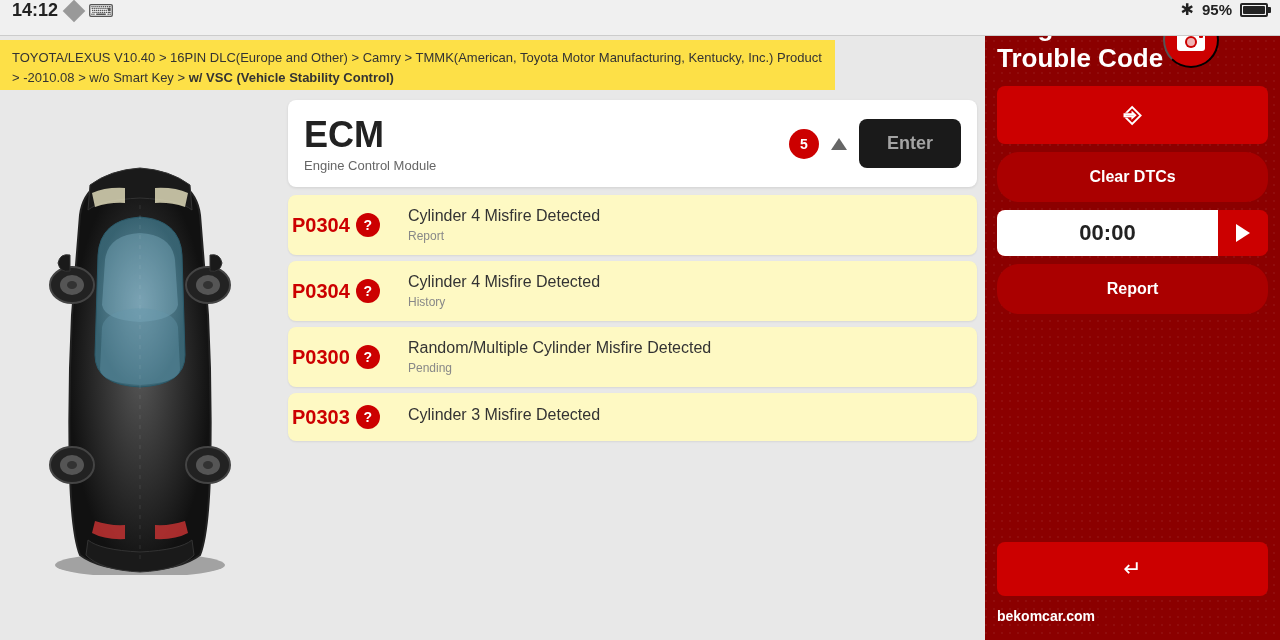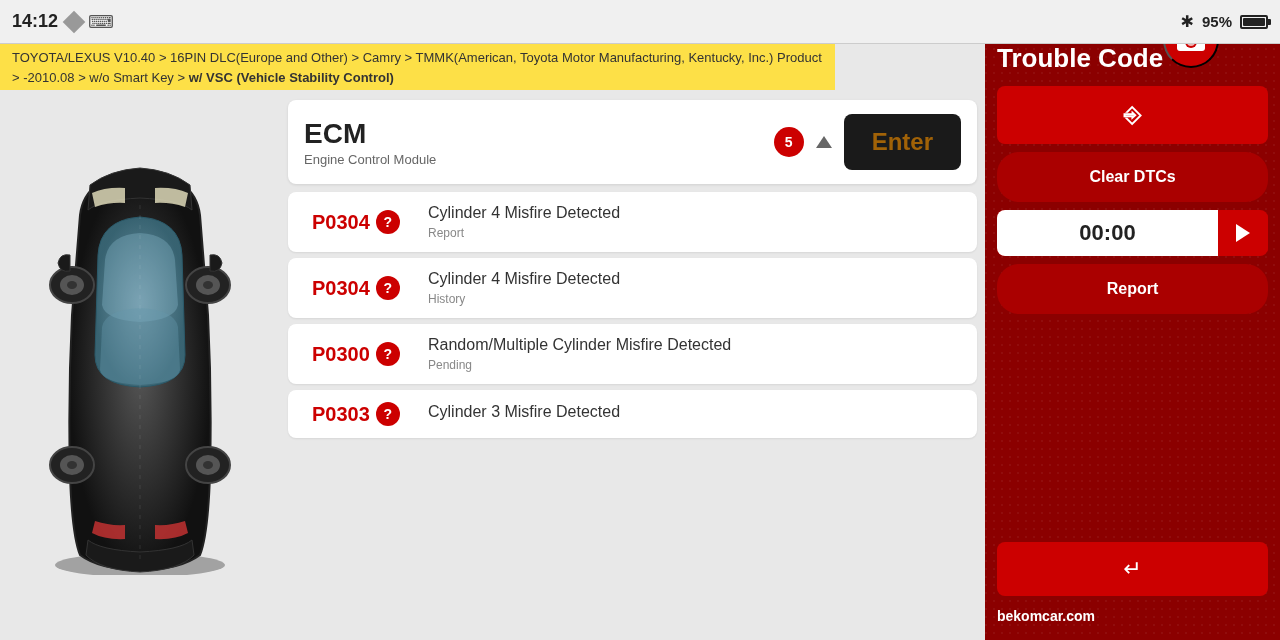--- a/index.html
+++ b/index.html
@@ -9,24 +9,24 @@
       background: #e8e8e8;
       font-family: 'Arial', sans-serif;
       overflow: hidden;
       position: relative;
     }
 
     
     .status-bar {
       position: absolute;
       top: 0; left: 0; right: 0;
-      height: 44px;
+      height: 36px;
       background: #f0f0f0;
       display: flex;
-      align-items: center;
+      align-items: flex-start;
       padding: 0 12px;
       z-index: 10;
       border-bottom: 1px solid #ccc;
     }
     .status-time {
       font-size: 18px;
       font-weight: bold;
       color: #222;
     }
     .status-icons {
@@ -122,21 +122,21 @@
       margin-bottom: 8px;
       display: flex;
       align-items: center;
       gap: 12px;
       box-shadow: 0 1px 3px rgba(0,0,0,0.1);
     }
     .ecm-title-group {
       flex: 1;
     }
     .ecm-title {
-      font-size: 28px;
+      font-size: 36px;
       font-weight: bold;
       color: #222;
     }
     .ecm-subtitle {
       font-size: 13px;
       color: #666;
       margin-top: 2px;
     }
     .ecm-badge {
       width: 30px; height: 30px;
@@ -147,35 +147,35 @@
     }
     .ecm-arrow {
       width: 0; height: 0;
       border-left: 8px solid transparent;
       border-right: 8px solid transparent;
       border-bottom: 12px solid #666;
       cursor: pointer;
     }
     .enter-btn {
       background: #1a1a1a;
-      color: #a16207;
+      color: #a3a3a3;
       border: none;
       border-radius: 8px;
       padding: 14px 28px;
-      font-size: 24px;
+      font-size: 18px;
       font-weight: bold;
       cursor: pointer;
     }
 
     
     .dtc-row {
-      background: #ffffff;
+      background: #fef9c3;
       border-radius: 8px;
       margin-bottom: 6px;
-      padding: 12px 24px;
+      padding: 12px 4px;
       display: flex;
       align-items: center;
       gap: 16px;
       box-shadow: 0 1px 2px rgba(0,0,0,0.08);
     }
     .dtc-left {
       display: flex;
       align-items: center;
       gap: 6px;
       min-width: 100px;

